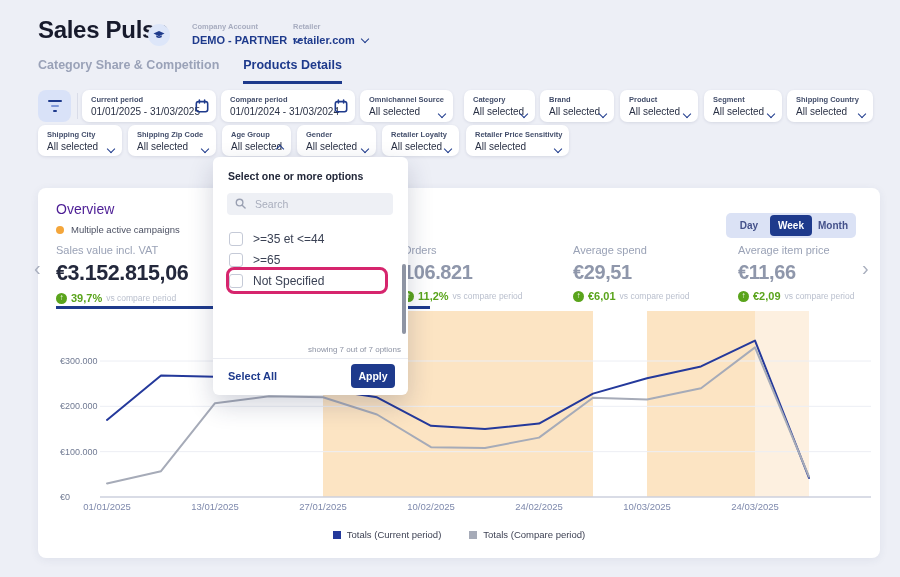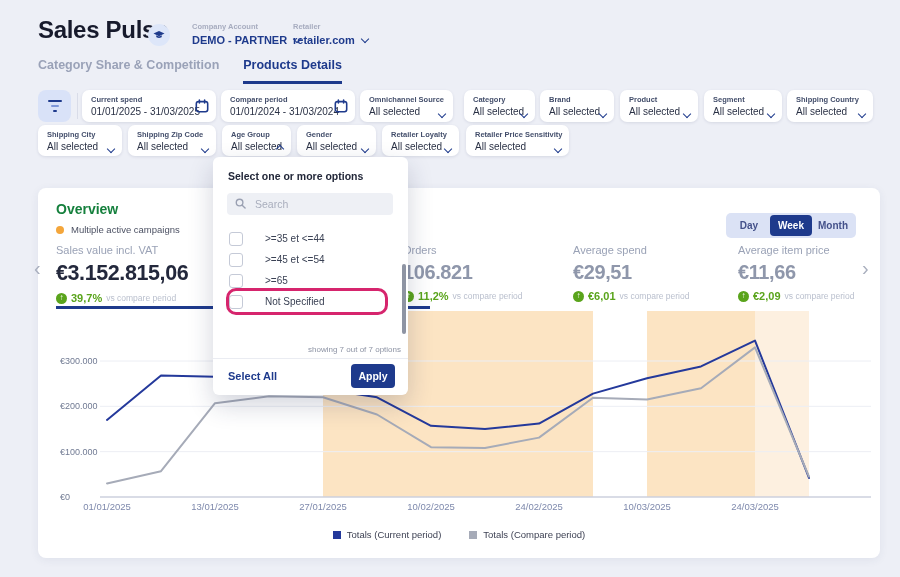--- a/index.html
+++ b/index.html
@@ -36,32 +36,32 @@
   .panel-title{position:absolute;left:15px;top:13px;font-size:10.5px;font-weight:800;color:#222739;}
   .search-box{position:absolute;left:14px;top:36px;width:166px;height:22px;background:#eef0f5;border-radius:4px;
               display:flex;align-items:center;gap:7px;padding-left:8px;box-sizing:border-box;}
   .search-input{border:none;background:transparent;outline:none;font-size:10.5px;color:#3a4154;width:120px;
                 font-family:"Liberation Sans",sans-serif;}
   .search-input::placeholder{color:#a9aebd;}
   .opt-list{position:absolute;left:0;top:71px;width:100%;}
   .option-row{display:flex;align-items:center;height:21px;margin:0 23px 0 16px;gap:10px;}
   .option-row.highlighted{outline:3px solid #d6256d;border-radius:5px;}
   .checkbox{width:12px;height:12px;border:1.5px solid #c5cad7;border-radius:3px;background:#fff;flex:none;}
-  .option-label{font-size:10px;color:#3a4154;white-space:nowrap;margin-left:12px;}
+  .option-label{font-size:12px;color:#3a4154;white-space:nowrap;}
   .showing{position:absolute;right:7px;top:188px;font-size:8px;color:#8d93a4;}
   .panel-div{position:absolute;left:0;top:201px;width:100%;height:1px;background:#eaecf2;}
   .select-all{position:absolute;left:15px;top:213px;font-size:11px;font-weight:800;color:#1e3a8c;cursor:pointer;}
   .apply-btn{position:absolute;right:13px;top:207px;width:44px;height:24px;background:#1e3a8c;color:#fff;
              font-size:10.5px;font-weight:800;border:none;border-radius:4px;display:flex;align-items:center;
              justify-content:center;cursor:pointer;}
   .scroll-thumb{position:absolute;right:2px;top:107px;width:4px;height:70px;background:#8e94a3;border-radius:2px;}
   
   .card{position:absolute;left:38px;top:188px;width:842px;height:370px;background:#fff;border-radius:8px;
         box-shadow:0 2px 10px rgba(40,50,100,.07);}
-  .card-title{position:absolute;left:18px;top:13px;font-size:14px;font-weight:700;color:#15803d;}
+  .card-title{position:absolute;left:18px;top:13px;font-size:14px;font-weight:400;color:#4c1d95;}
   .camp-legend{position:absolute;left:18px;top:36px;display:flex;align-items:center;gap:7px;}
   .camp-dot{width:8px;height:8px;border-radius:50%;background:#f4a63b;}
   .camp-text{font-size:9.5px;color:#4c5163;}
   .toggle{position:absolute;right:24px;top:25px;background:#dbe2f5;border-radius:5px;padding:2px;display:flex;}
   .seg{min-width:30px;height:21px;display:flex;align-items:center;justify-content:center;font-size:10px;
        font-weight:700;color:#44518a;border-radius:4px;padding:0 6px;cursor:pointer;}
   .seg.active{background:#1e3a8c;color:#fff;}
   .kpi{position:absolute;top:56px;}
   .kpi-label{font-size:11px;color:#9aa2b6;margin-bottom:5px;white-space:nowrap;}
   .kpi-value{font-size:20px;font-weight:800;color:#8f97ab;letter-spacing:-.4px;white-space:nowrap;}
@@ -113,21 +113,21 @@
     </div>
 
   <div class="filter-btn">
     <span class="fb-bar" style="width:14px"></span>
     <span class="fb-bar" style="width:8px;background:#7e97d8"></span>
     <span class="fb-bar" style="width:4px"></span>
   </div>
   <div class="vdiv"></div>
   <div id="filter-bar">
       <div class="chip" style="left: 82px; top: 90px; width: 134px; height: 32px;">
-        <div class="chip-lbl">Current spend</div>
+        <div class="chip-lbl">Current period</div>
         <div class="chip-val">01/01/2025 - 31/03/2025</div>
         <span class="chip-cal"><svg width="14" height="14" viewBox="0 0 16 16">
             <rect x="1.5" y="3" width="13" height="11.5" rx="2.5" fill="none" stroke="#1e3a8c" stroke-width="1.8"></rect>
             <line x1="5" y1="1.2" x2="5" y2="4.5" stroke="#1e3a8c" stroke-width="1.8" stroke-linecap="round"></line>
             <line x1="11" y1="1.2" x2="11" y2="4.5" stroke="#1e3a8c" stroke-width="1.8" stroke-linecap="round"></line>
           </svg></span>
       </div>
       <div class="chip" style="left: 221px; top: 90px; width: 134px; height: 32px;">
         <div class="chip-lbl">Compare period</div>
         <div class="chip-val">01/01/2024 - 31/03/2024</div>
@@ -294,27 +294,23 @@
       </span>
       <input class="search-input" placeholder="Search" style="">
     </div>
     <div class="opt-list" id="opt-list">
         <div class="option-row">
           <span class="checkbox"></span>
           <span class="option-label">&gt;=35 et &lt;=44</span>
         </div>
         <div class="option-row">
           <span class="checkbox"></span>
-          <span class="option-label">&gt;=45 et &lt;=54</span>
-        </div>
-        <div class="option-row">
-          <span class="checkbox"></span>
           <span class="option-label">&gt;=65</span>
         </div>
-        <div class="option-row highlighted" style="outline-color: rgb(214, 37, 109); border-radius: 7px;">
+        <div class="option-row highlighted" style="outline-color: rgb(214, 37, 109);">
           <span class="checkbox"></span>
           <span class="option-label">Not Specified</span>
         </div>
       </div>
     <div class="showing">showing 7 out of 7 options</div>
     <div class="panel-div"></div>
     <div class="select-all">Select All</div>
     <div class="apply-btn">Apply</div>
     <div class="scroll-thumb"></div>
   </div>

